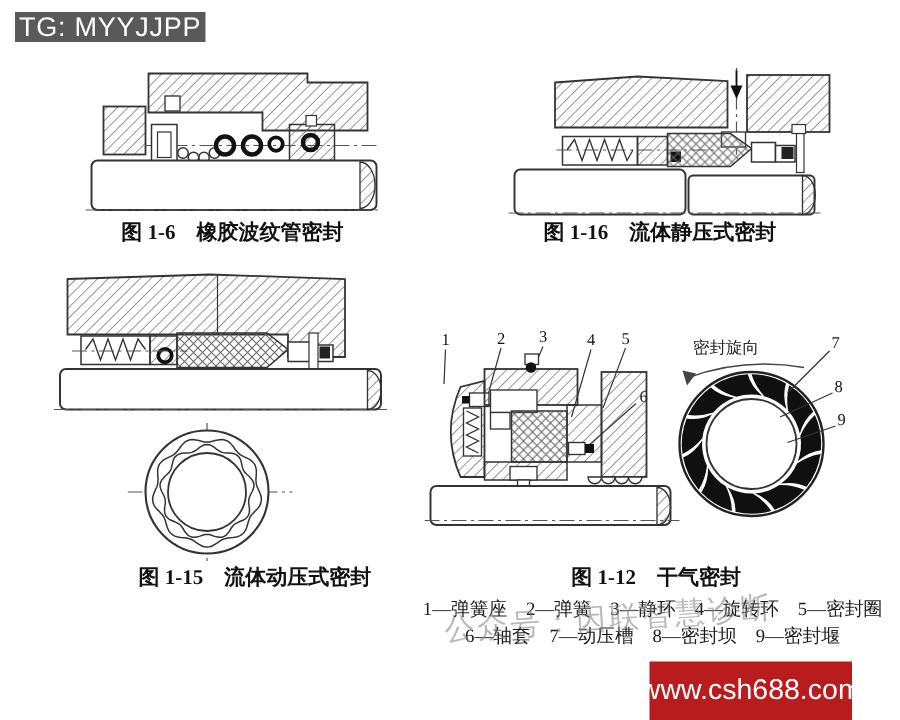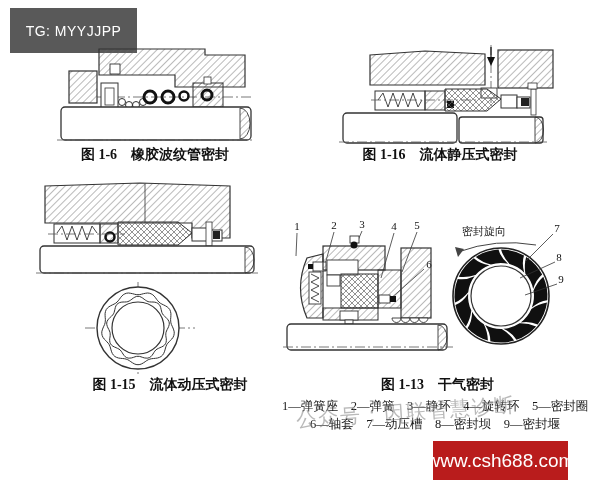--- a/index.html
+++ b/index.html
@@ -1,19 +1,19 @@
 <!DOCTYPE html>
 <html><head>
 <meta charset="utf-8">
 <style>
   html,body{margin:0;padding:0;background:#fff;}
   .page{position:relative;width:600px;height:480px;background:#ffffff;overflow:hidden;
         font-family:"Liberation Serif",serif;color:#1a1a1a;}
-  .badge{position:absolute;left:10px;top:8px;width:127px;height:45px;background:#595959;
-         color:#fff;font-family:"Liberation Sans",sans-serif;font-size:14px;
+  .badge{position:absolute;left:10px;top:8px;width:127px;height:20px;background:#595959;
+         color:#fff;font-family:"Liberation Sans",sans-serif;font-size:18px;
          display:flex;align-items:center;justify-content:center;letter-spacing:0.5px;}
   .sitebox{position:absolute;left:433px;top:441px;width:135px;height:39px;background:#b91c1c;
          color:#fff;font-family:"Liberation Sans",sans-serif;font-size:19px;
          display:flex;align-items:center;justify-content:center;}
   .cap{position:absolute;text-align:center;font-weight:bold;font-size:14px;color:#111;}
   .legend{position:absolute;text-align:center;font-size:12.5px;color:#1a1a1a;white-space:nowrap;}
   .wm{position:absolute;left:296px;top:399px;color:rgba(128,128,128,0.55);font-size:20px;
       transform:rotate(-4deg);letter-spacing:2px;white-space:nowrap;z-index:5;}
   svg.fig{position:absolute;}
   .axis{stroke:#555;stroke-width:0.8;stroke-dasharray:10 3 2 3;fill:none;}
@@ -186,21 +186,21 @@
       </g>
     <circle cx="57" cy="78" r="30" fill="#fff" stroke="#333" stroke-width="1.2"></circle>
     <line x1="109" y1="16" x2="81" y2="44" class="ln" stroke-width="0.8"></line>
     <line x1="111" y1="44" x2="76" y2="60" class="ln" stroke-width="0.8"></line>
     <line x1="113" y1="66" x2="81" y2="77" class="ln" stroke-width="0.8"></line>
     <text x="113" y="14" class="num" text-anchor="middle">7</text>
     <text x="115" y="43" class="num" text-anchor="middle">8</text>
     <text x="117" y="65" class="num" text-anchor="middle">9</text>
   </svg>
 
-  <div class="cap" style="left:340px;top:376px;width:195px">图 1-13　干气密封</div>
+  <div class="cap" style="left:340px;top:376px;width:195px">图 1-12　干气密封</div>
   <div class="legend" style="left:265px;top:398px;width:340px">1—弹簧座　2—弹簧　3—静环　4—旋转环　5—密封圈</div>
   <div class="legend" style="left:265px;top:416px;width:340px">6—轴套　7—动压槽　8—密封坝　9—密封堰</div>
 
   <div class="wm">公众号：因联智慧诊断</div>
 
   <div class="sitebox">
     <span>www.csh688.com</span>
   </div>
 
 </div>

